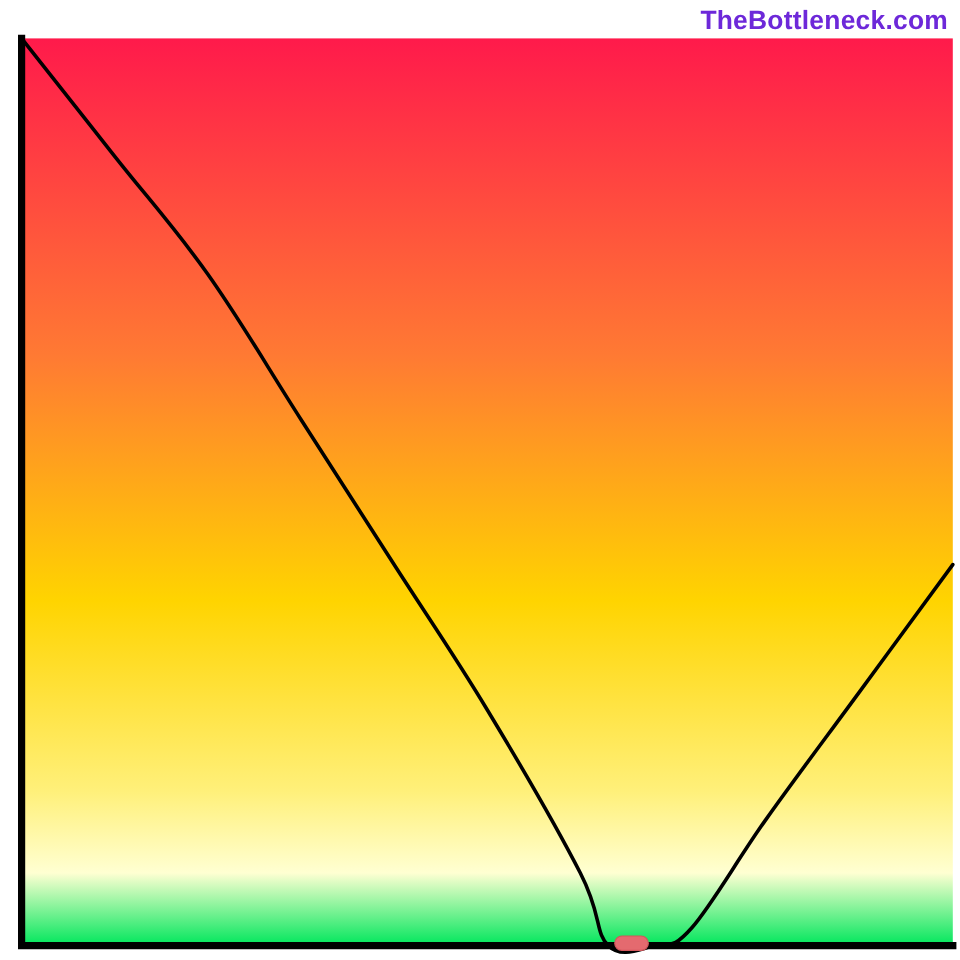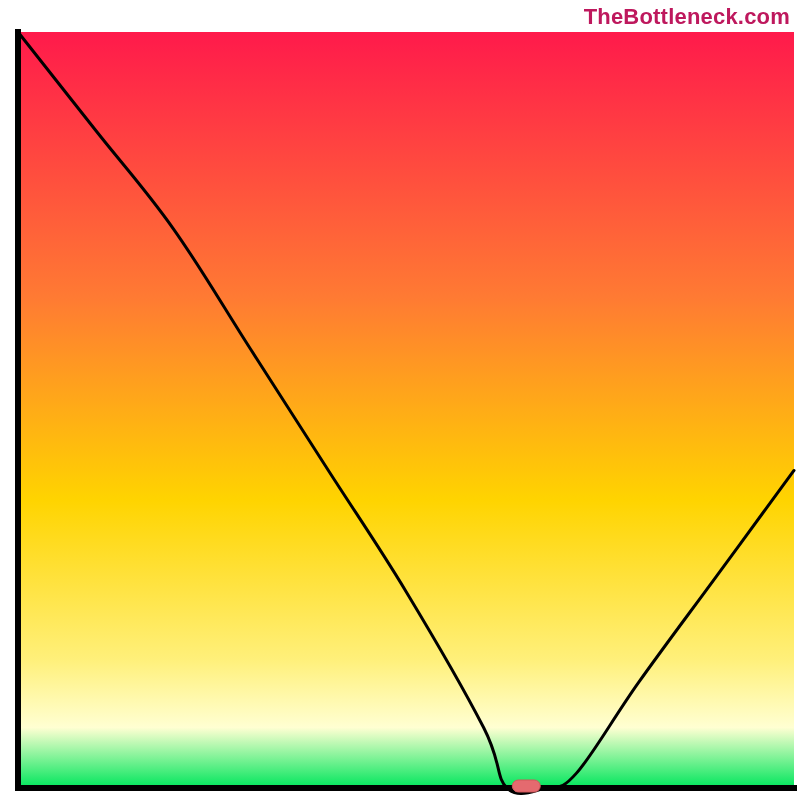--- a/index.html
+++ b/index.html
@@ -14,21 +14,21 @@
     position: relative;
     width: 800px;
     height: 800px;
   }
   .attribution {
     position: absolute;
     top: 4px;
     right: 10px;
     font-size: 22px;
     font-weight: 600;
-    color: #be185d;
+    color: #6d28d9;
     letter-spacing: 0.2px;
   }
   svg.chart {
     position: absolute;
     left: 0;
     top: 0;
   }
 </style>
 </head>
 <body>

